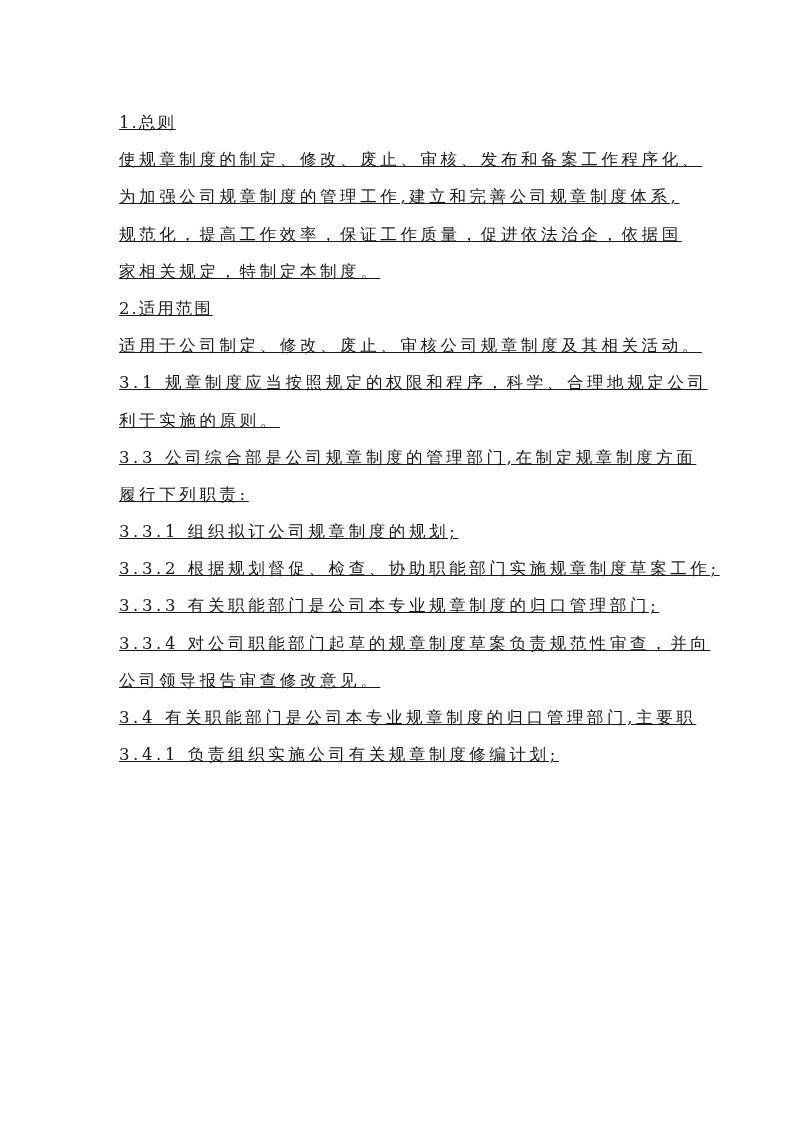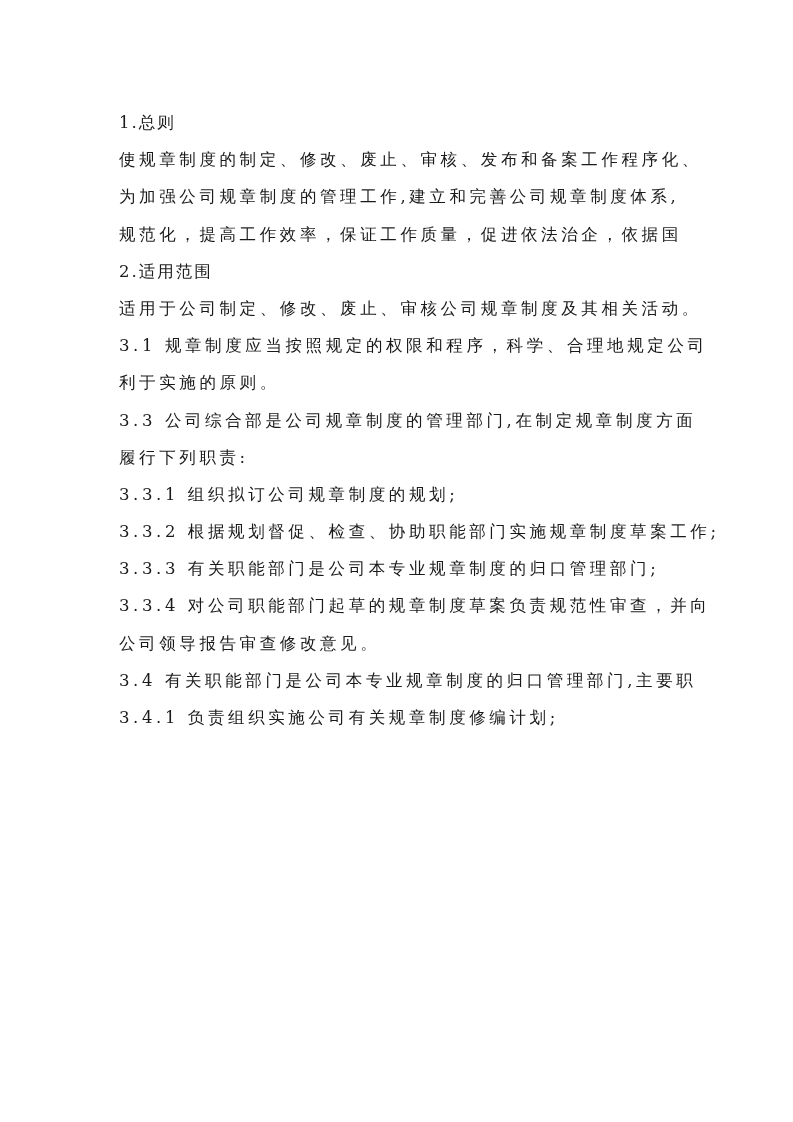--- a/index.html
+++ b/index.html
@@ -7,32 +7,33 @@
     width: 793px; height: 1122px; position: relative; overflow: hidden;
     font-family: "DejaVu Serif", "Liberation Serif", serif;
     color: #1a1a1a;
   }
   .page {
     position: absolute; left: 119px; top: 104px; width: 556px;
   }
   .line {
     height: 37.2px; line-height: 37.2px;
     font-size: 16.5px; letter-spacing: 3.6px;
-    white-space: nowrap; overflow: visible;
+    white-space: nowrap; overflow: visible; text-decoration: underline;
   }
   .heading { font-weight: normal; letter-spacing: 2px; }
 </style>
 </head>
 <body>
 
 <div class="page">
   <div class="line heading">1.总则</div>
   <div class="line">使规章制度的制定、修改、废止、审核、发布和备案工作程序化、</div>
   <div class="line">为加强公司规章制度的管理工作,建立和完善公司规章制度体系,</div>
   <div class="line">规范化，提高工作效率，保证工作质量，促进依法治企，依据国</div>
+  <div class="line">家相关规定，特制定本制度。</div>
   <div class="line heading">2.适用范围</div>
   <div class="line">适用于公司制定、修改、废止、审核公司规章制度及其相关活动。</div>
   <div class="line">3.1 规章制度应当按照规定的权限和程序，科学、合理地规定公司</div>
   <div class="line">利于实施的原则。</div>
   <div class="line">3.3 公司综合部是公司规章制度的管理部门,在制定规章制度方面</div>
   <div class="line">履行下列职责:</div>
   <div class="line">3.3.1 组织拟订公司规章制度的规划;</div>
   <div class="line">3.3.2 根据规划督促、检查、协助职能部门实施规章制度草案工作;</div>
   <div class="line">3.3.3 有关职能部门是公司本专业规章制度的归口管理部门;</div>
   <div class="line">3.3.4 对公司职能部门起草的规章制度草案负责规范性审查，并向</div>

